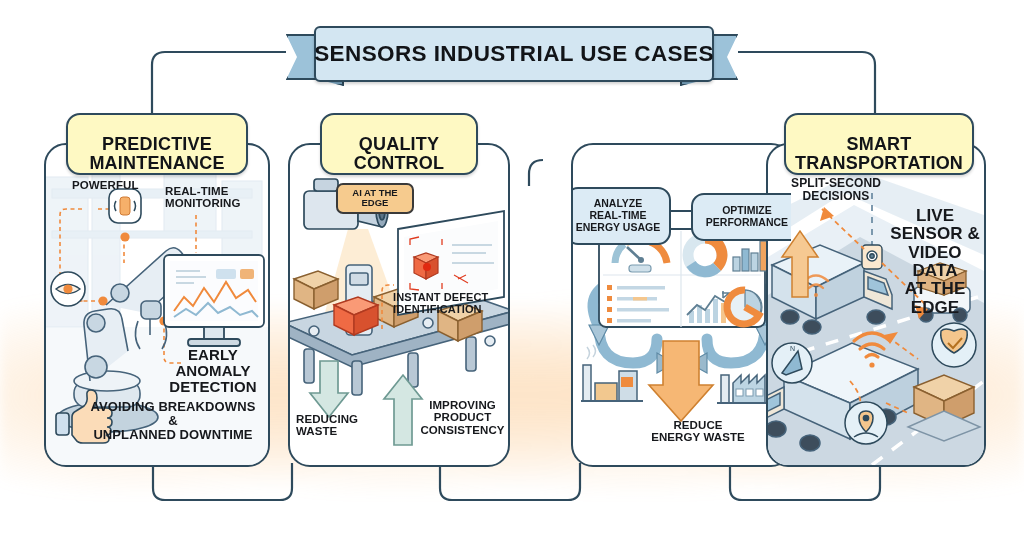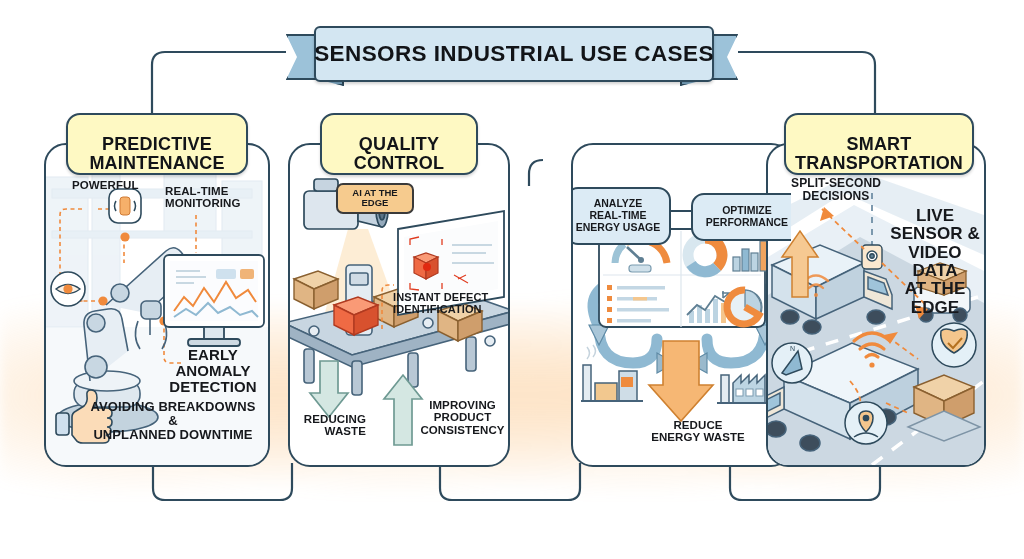--- a/index.html
+++ b/index.html
@@ -266,21 +266,21 @@
       <g stroke="#6f9a93" stroke-width="1.7">
         <path d="M30 216 L48 216 L48 248 L58 248 L39 272 L20 248 L30 248Z" fill="#d4e7e2"></path>
       </g>
       <g stroke="#6f9a93" stroke-width="1.7">
         <path d="M104 300 L104 254 L94 254 L113 230 L132 254 L122 254 L122 300Z" fill="#d4e7e2"></path>
       </g>
     </svg>
 
     <div class="tag" style="left:46px;top:38px;width:60px;">AI AT THE<br>EDGE</div>
     <div class="lbl" style="left:103px;top:147px;font-size:11px;">INSTANT DEFECT<br>IDENTIFICATION</div>
-    <div class="lbl" style="left:6px;top:268px;font-size:11.5px;text-align:right;width:70px;">REDUCING<br>WASTE</div>
+    <div class="lbl" style="left:6px;top:268px;font-size:11.5px;text-align:left;width:70px;">REDUCING<br>WASTE</div>
     <div class="lbl" style="left:130px;top:254px;font-size:11.5px;text-align:center;width:85px;">IMPROVING<br>PRODUCT<br>CONSISTENCY</div>
   </div>
   <div class="phead" style="left:320px;width:154px;">
     <span>QUALITY<br>CONTROL</span>
   </div>
 
   <div class="panel" style="left:528px;width:218px;margin-left:43px;">
     <svg class="scene" viewBox="0 0 218 320">
 
       <g fill="none" stroke="#8fb9d2" stroke-width="11" stroke-linecap="round">

